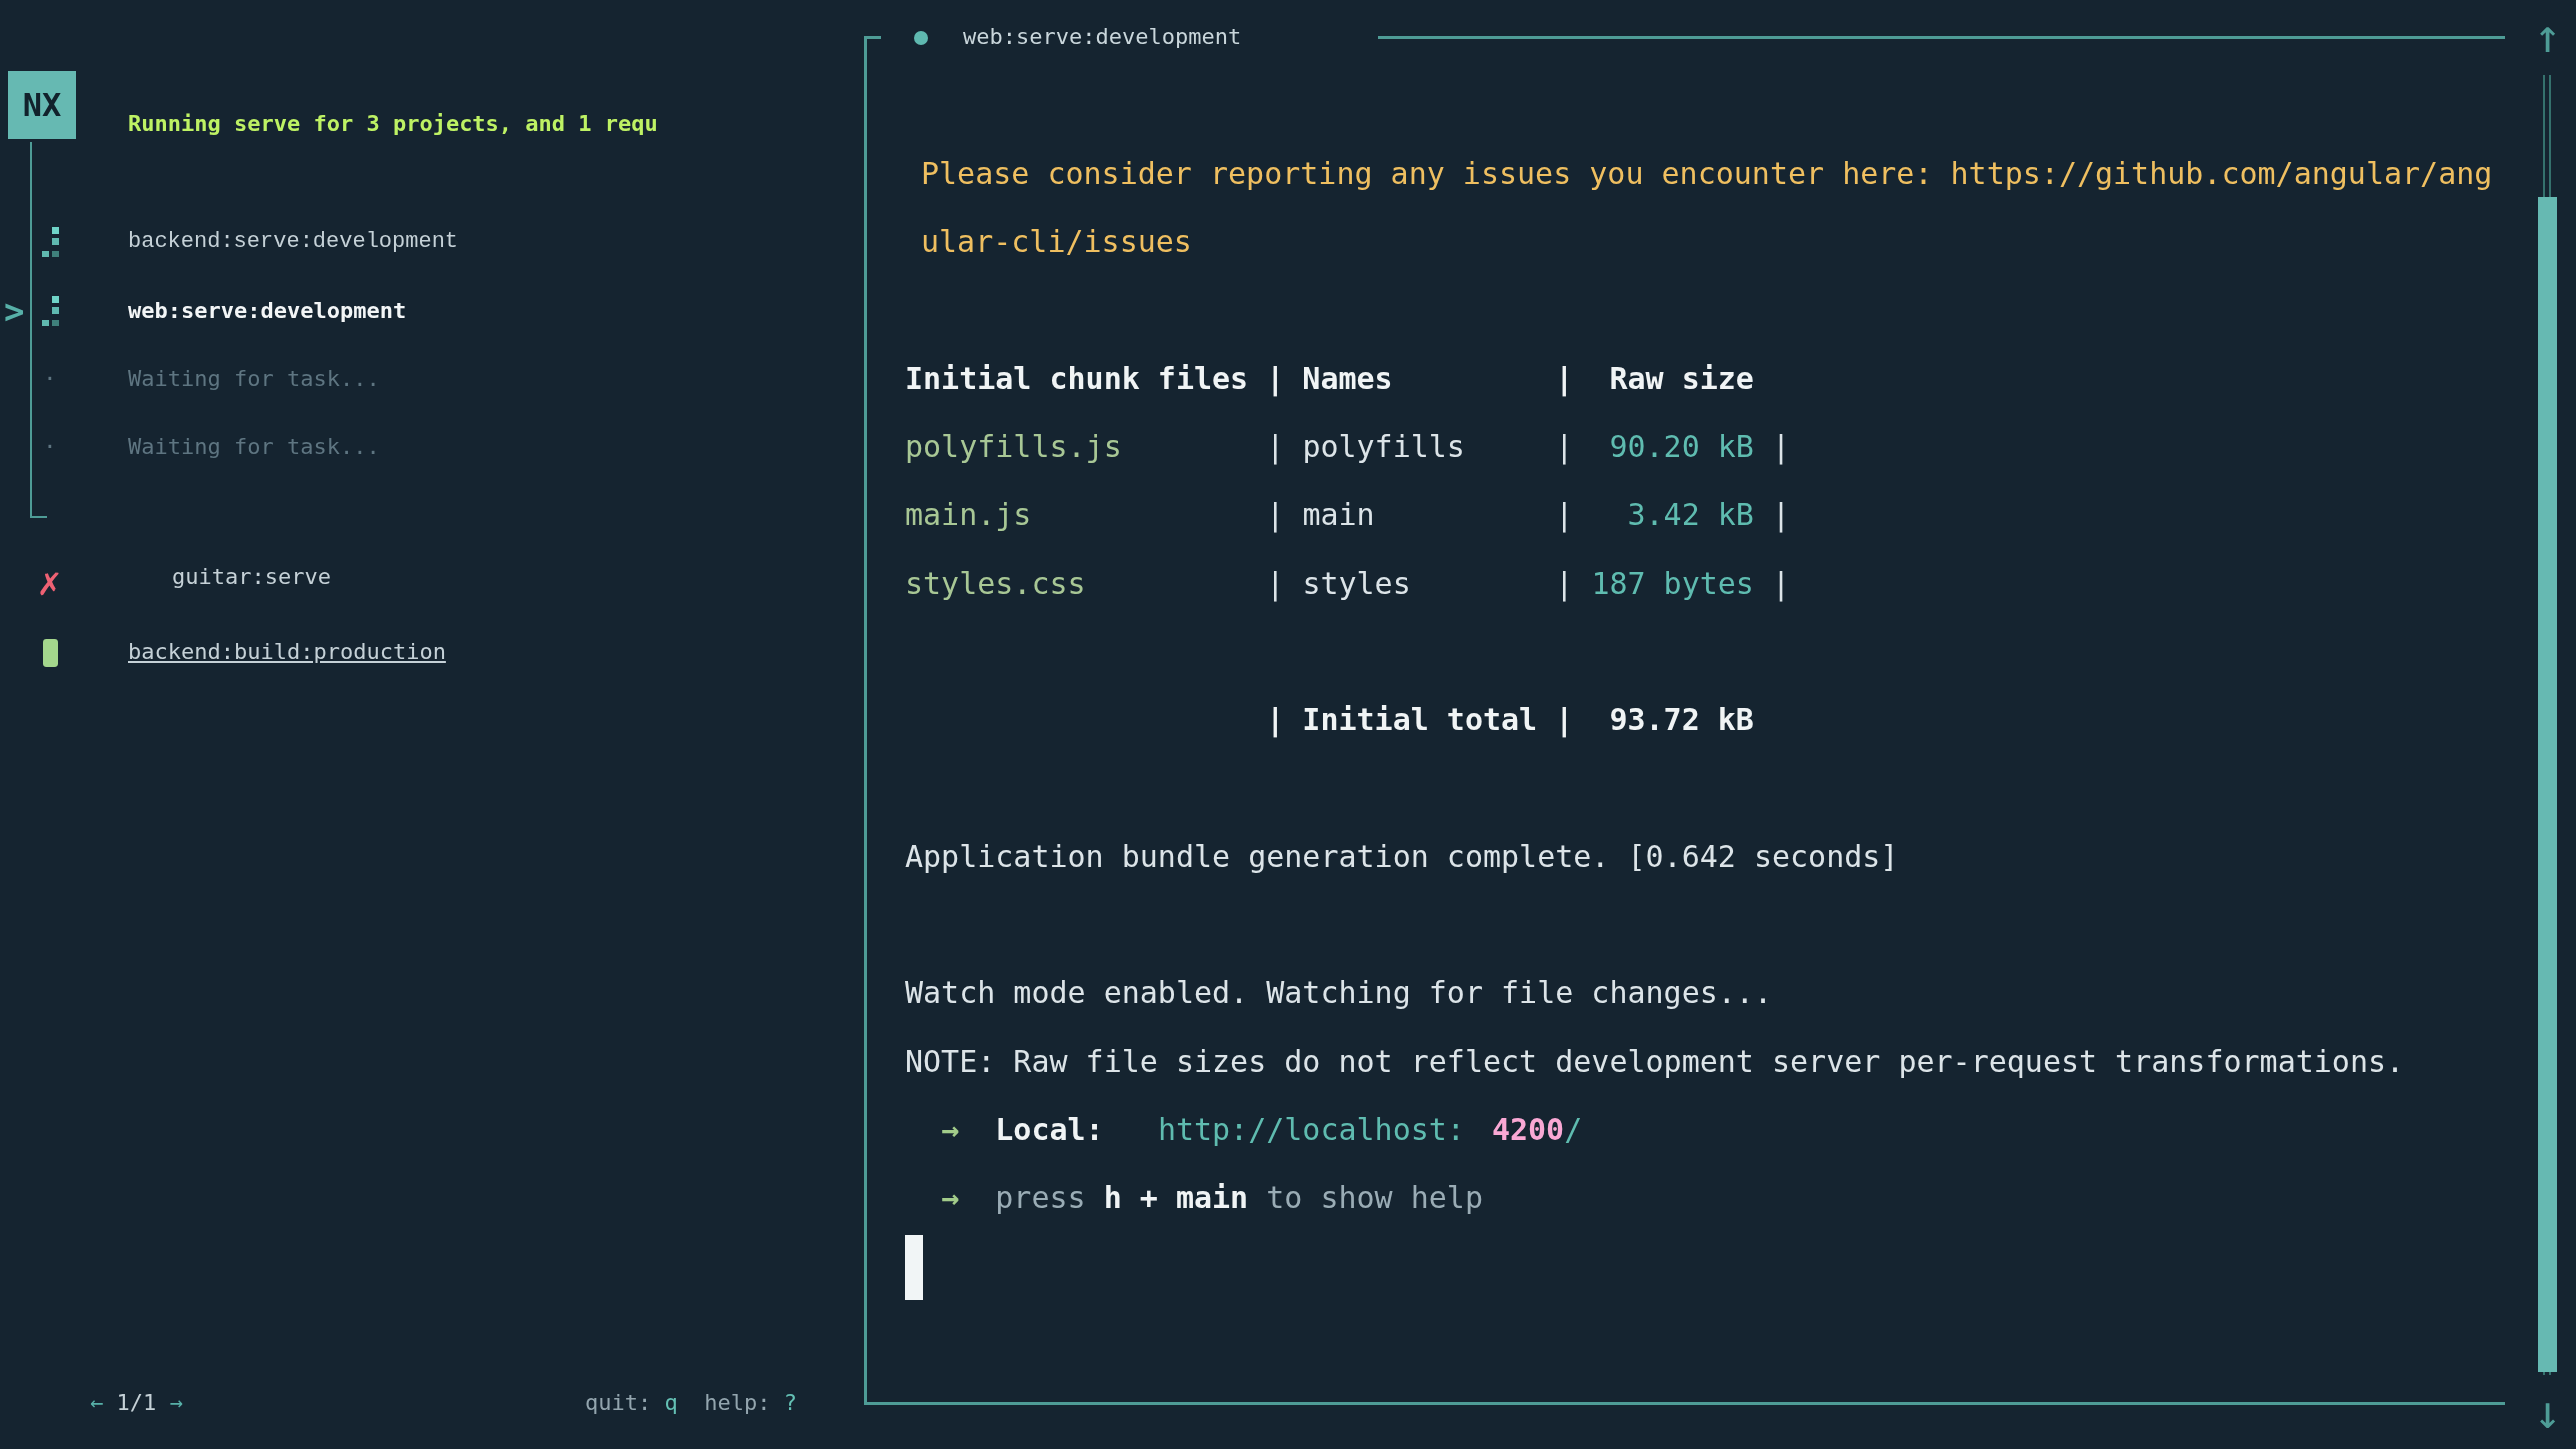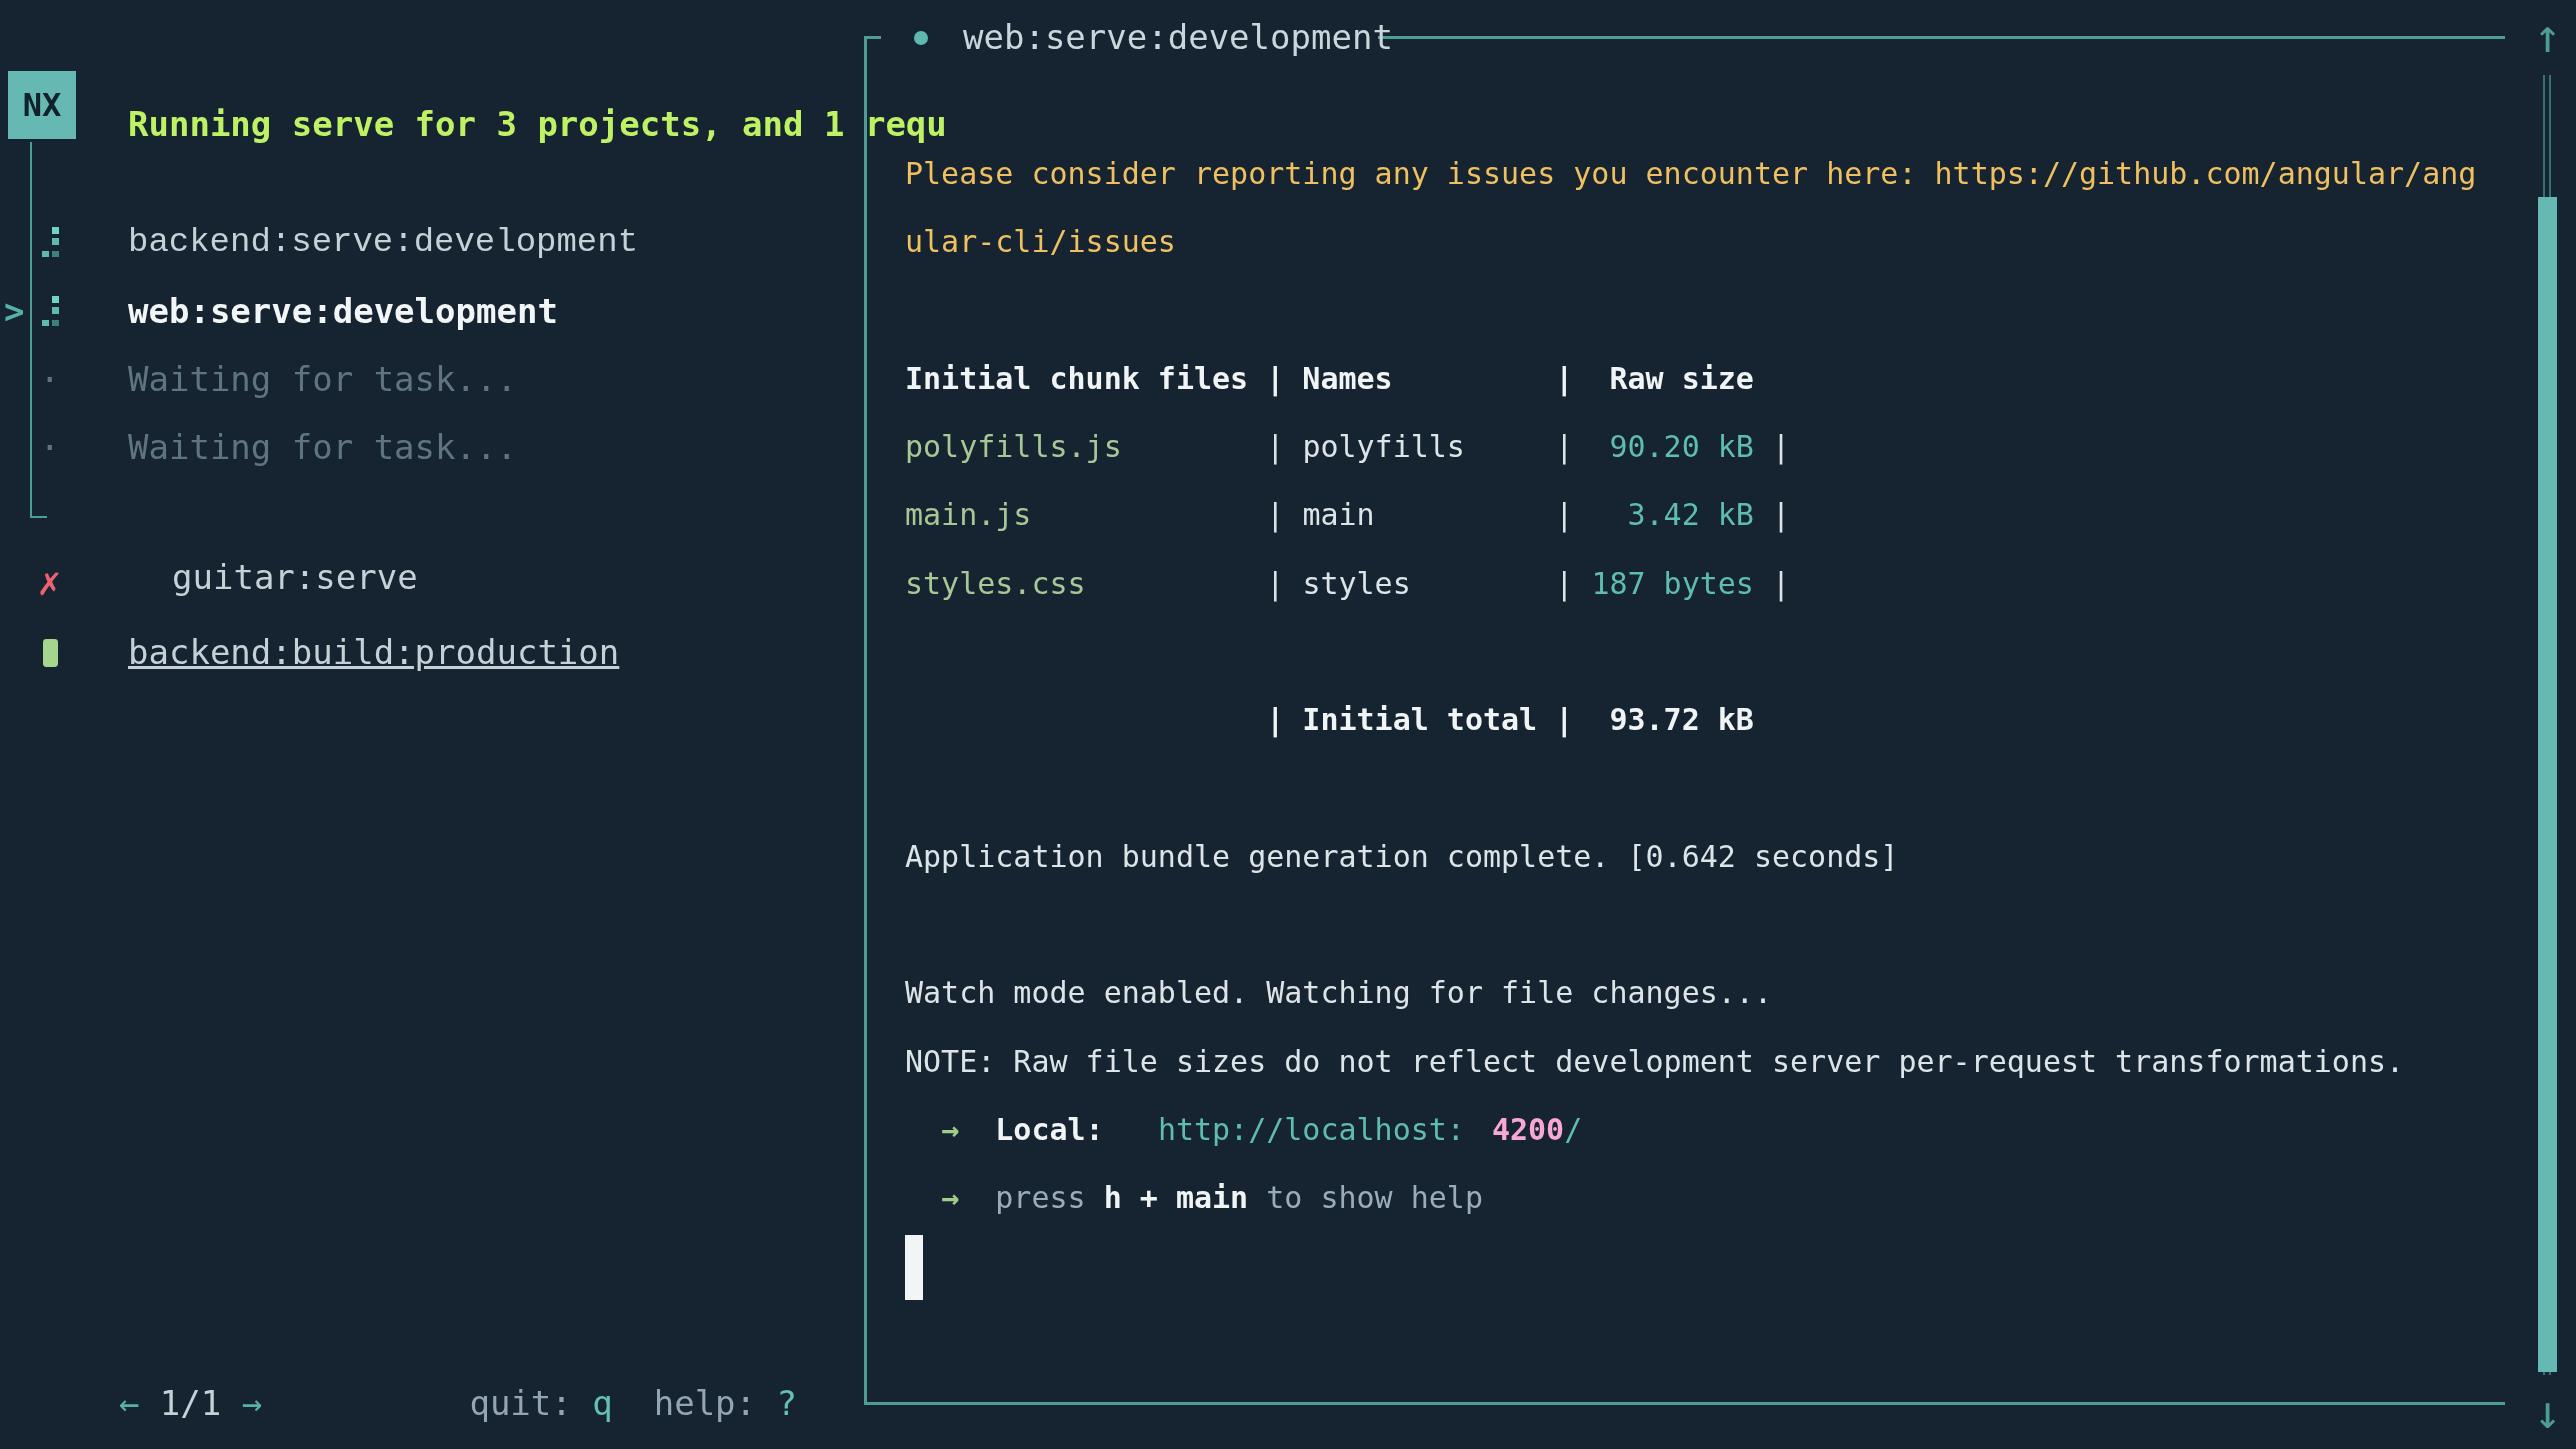--- a/index.html
+++ b/index.html
@@ -4,21 +4,21 @@
 <style>
   * { margin:0; padding:0; box-sizing:border-box; }
   html,body { width:2576px; height:1449px; overflow:hidden; }
   body {
     background:#152430;
     font-family:"DejaVu Sans Mono", monospace;
     position:relative;
     color:#DCE4E8;
   }
   .abs { position:absolute; }
-  .row { height:68px; line-height:68px; white-space:pre; font-size:34px; }
+  .row { height:68px; line-height:68px; white-space:pre; font-size:22px; }
 
   
   #nx-logo {
     left:8px; top:71px; width:68px; height:68px;
     background:#66B9B2; color:#12222C;
     font-size:32px; font-weight:bold; text-align:center; line-height:68px;
   }
   #sidebar-title { left:128px; top:90px; font-weight:bold; color:#bef264; }
   #tree-line {
     left:29.5px; top:142px; width:17.4px; height:376px;
@@ -54,21 +54,21 @@
   .pborder { background:#4E9C96; }
   #p-left   { left:864px; top:36px;   width:2.7px;    height:1369px; }
   #p-stub   { left:864px; top:36px;   width:17.4px;   height:2.7px; }
   #p-topline{ left:1378px; top:36px;   width:1127px; height:2.7px; }
   #p-bottom { left:864px; top:1402px; width:1641px; height:2.7px; }
   #status-bullet { left:914px; top:31px; width:14px; height:14px; border-radius:50%; background:#5FB9B0; }
   #panel-title { left:963px; top:3.4px; color:#C9D6DB; }
 
   
   .tline { position:absolute; left:905px; height:68px; line-height:68px; white-space:pre; font-size:30px; }
-  .seg.yellow { color:#EFBF60; }
+  .seg.yellow { color:#EFBF60;margin-left:16px; }
   .seg.white  { color:#DCE4E8; }
   .seg.bwhite { color:#F0F4F5; font-weight:bold; }
   .seg.green  { color:#A8C795; }
   .seg.teal   { color:#5FBCB0;text-align:center; }
   .seg.tealb  { color:#f9a8d4; font-weight:bold;margin-left:27px; }
   .seg.gray   { color:#9AACB5; }
   .seg.agreen { color:#A2CC8A; font-weight:bold; }
   #terminal-cursor { left:905px; top:1235px; width:18px; height:65px; background:#F1F5F6; }
 
   

